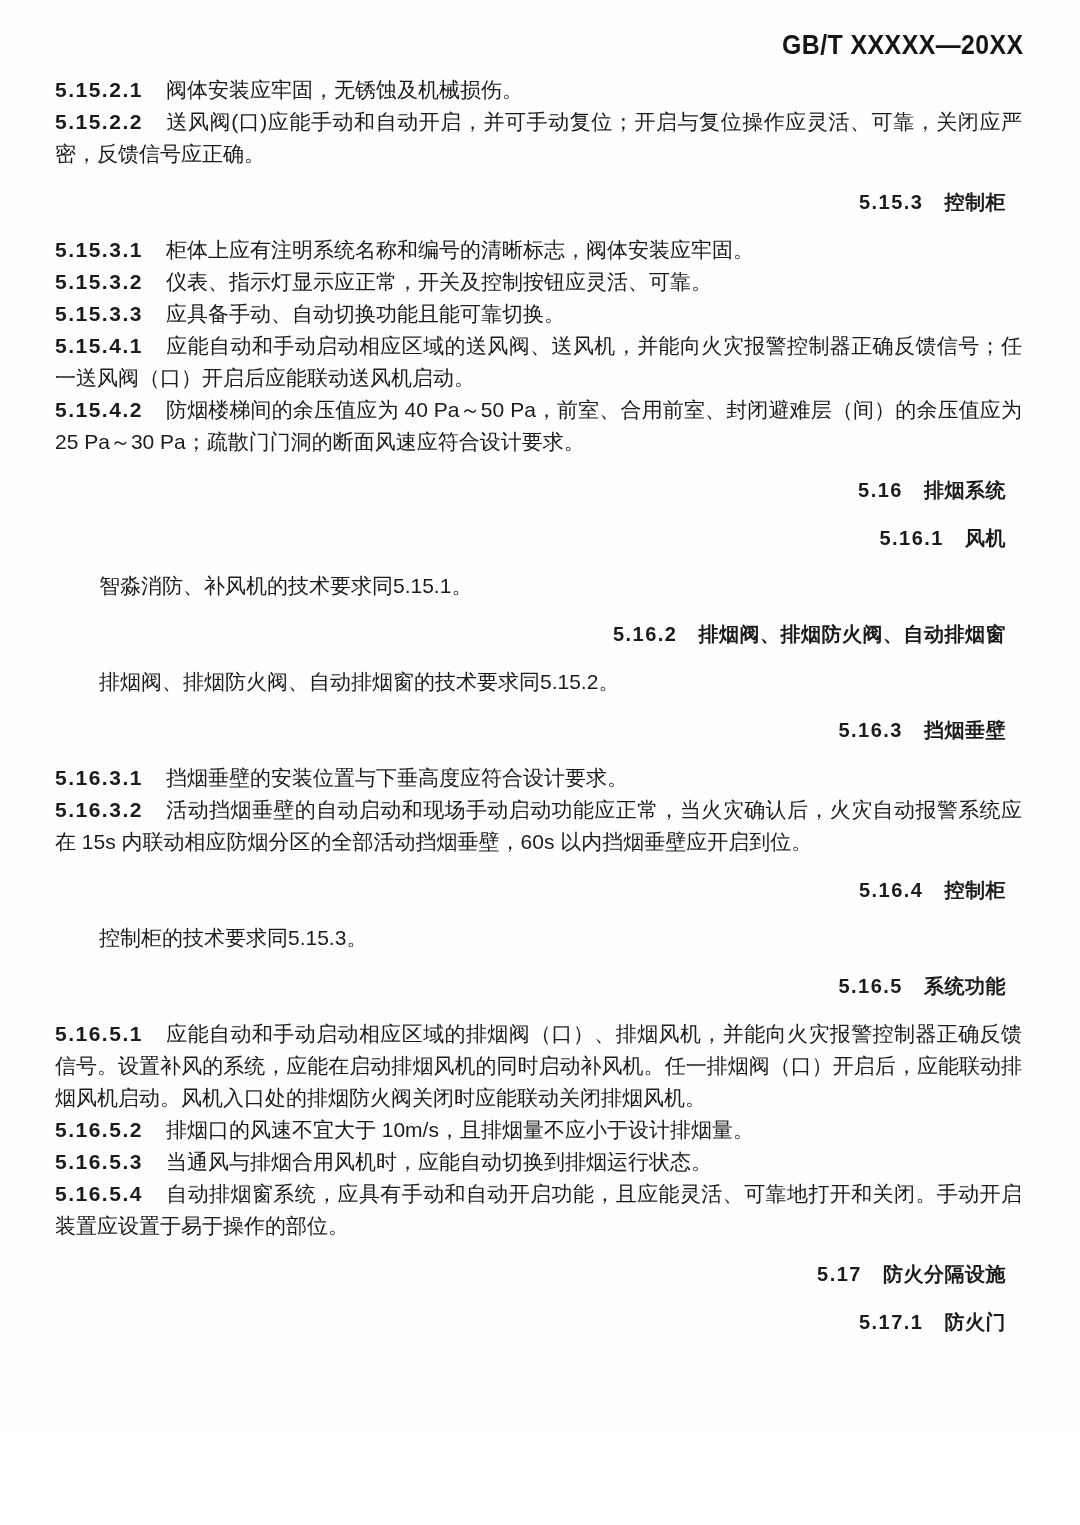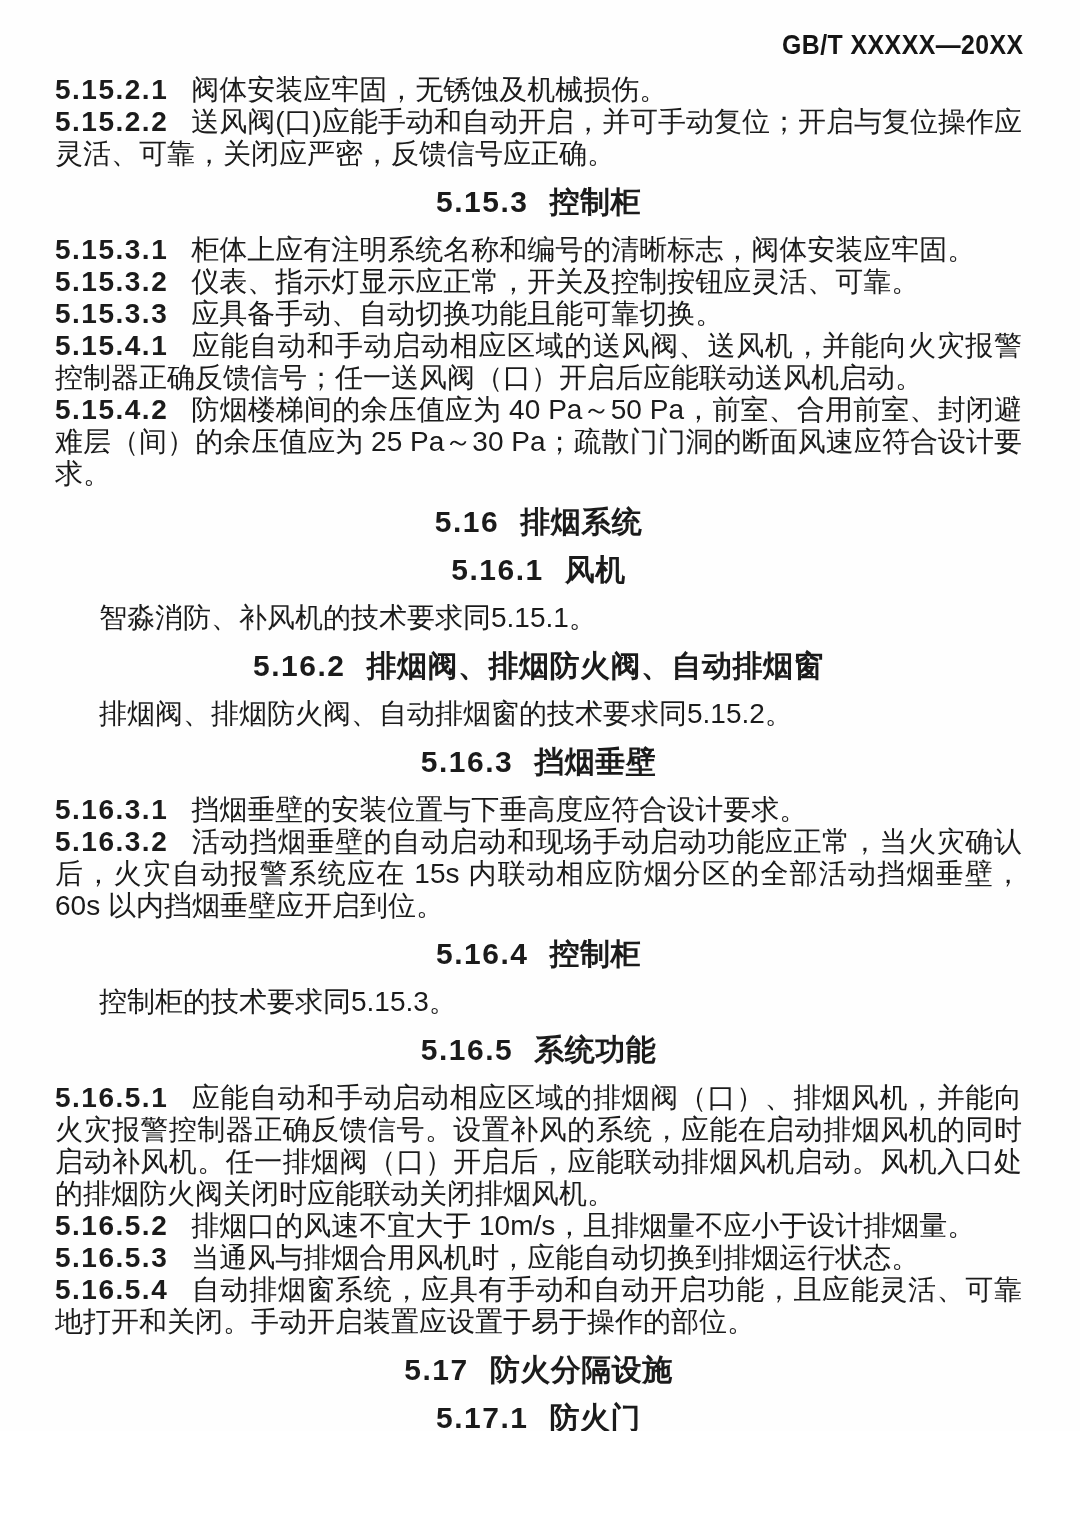--- a/index.html
+++ b/index.html
@@ -13,28 +13,28 @@
   }
   
   .std-code{
     position:absolute;top:30px;right:56px;
     font-size:27px;font-weight:700;color:#151515;
     transform:scaleX(0.92);transform-origin:100% 50%;
     letter-spacing:0.5px;white-space:nowrap;
   }
   
   .content{position:absolute;left:55px;right:58px;top:74px;}
-  .content p{margin:0;font-size:28px;line-height:32px;text-align:justify;}
+  .content p{margin:0;font-size:21px;line-height:32px;text-align:justify;}
   p.clause{}
   .num{
     font-weight:700;letter-spacing:1.5px;margin-right:23px;
     font-family:"Liberation Sans","DejaVu Sans",sans-serif;
     white-space:nowrap;
   }
-  p.heading{font-weight:700;font-size:30px;margin:16px 0;text-align:center;letter-spacing:0.5px;}
+  p.heading{font-weight:700;font-size:20px;margin:16px 16px;text-align:right;letter-spacing:0.5px;}
   p.heading .num{margin-right:21px;}
   p.ind{text-indent:44px;}
   
   .watermark{
     position:absolute;top:1450px;right:51px;
     display:flex;align-items:center;gap:6px;
     color:#d2d2d2;
   }
   .watermark-text{
     font-size:35px;letter-spacing:3px;color:#d2d2d2;font-weight:400;white-space:nowrap;

